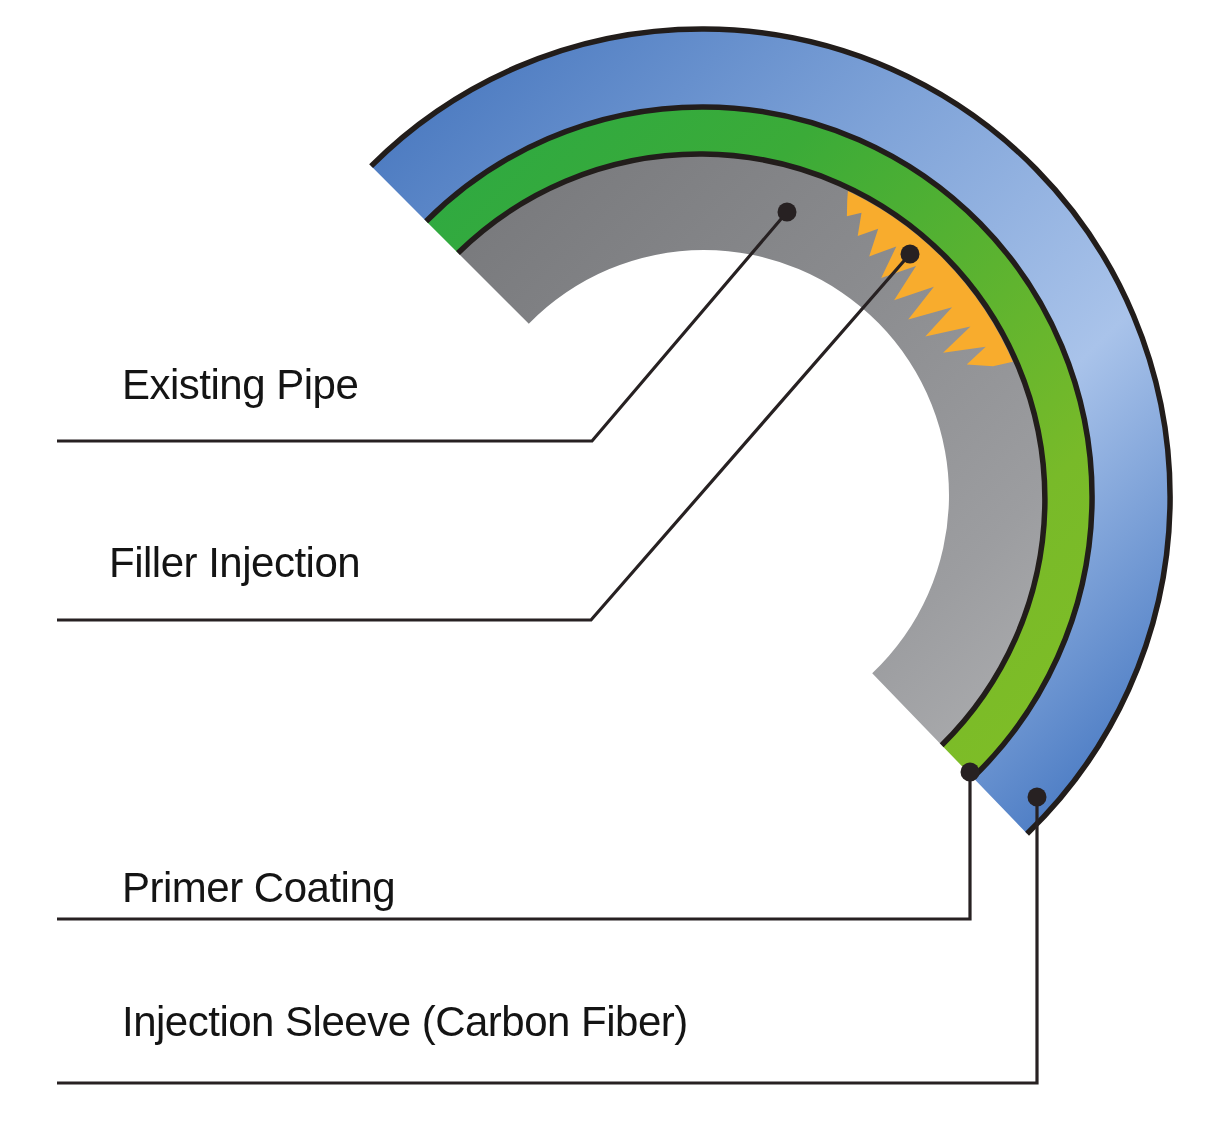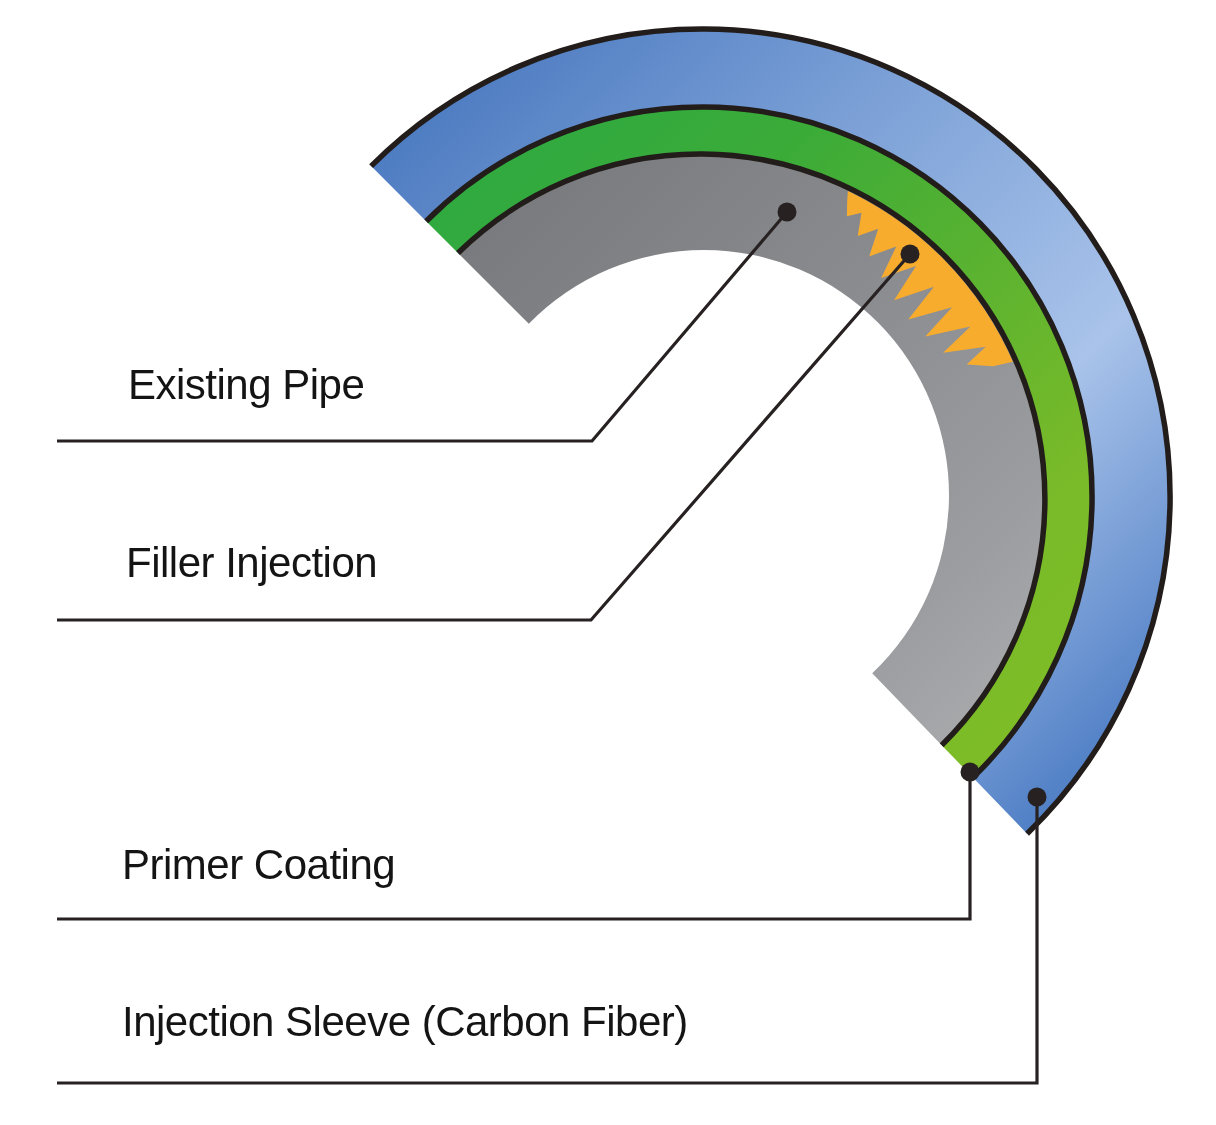--- a/index.html
+++ b/index.html
@@ -56,17 +56,17 @@
       <polyline points="57,441 592,441 787,212" fill="none" stroke="#272122" stroke-width="3.2"></polyline>
       <circle cx="787" cy="212" r="9.5" fill="#272122"></circle>
       <polyline points="57,620 591,620 910,254" fill="none" stroke="#272122" stroke-width="3.2"></polyline>
       <circle cx="910" cy="254" r="9.5" fill="#272122"></circle>
       <polyline points="57,919 970,919 970,772" fill="none" stroke="#272122" stroke-width="3.2"></polyline>
       <circle cx="970" cy="772" r="9.5" fill="#272122"></circle>
       <polyline points="57,1083 1037,1083 1037,797" fill="none" stroke="#272122" stroke-width="3.2"></polyline>
       <circle cx="1037" cy="797" r="9.5" fill="#272122"></circle>
     </svg>
 
-  <div class="callout-label" style="left: 122px; top: 360px; margin-left: 6px;">Existing Pipe</div>
-  <div class="callout-label" style="left: 126px; top: 538px;">Filler Injection</div>
-  <div class="callout-label" style="left: 122px; top: 840px;">Primer Coating</div>
+  <div class="callout-label" style="left: 122px; top: 360px;">Existing Pipe</div>
+  <div class="callout-label" style="left: 109px; top: 538px;">Filler Injection</div>
+  <div class="callout-label" style="left: 122px; top: 863px;">Primer Coating</div>
   <div class="callout-label" style="left: 122px; top: 997px;">Injection Sleeve (Carbon Fiber)</div>
 </div>
 
 </body></html>

